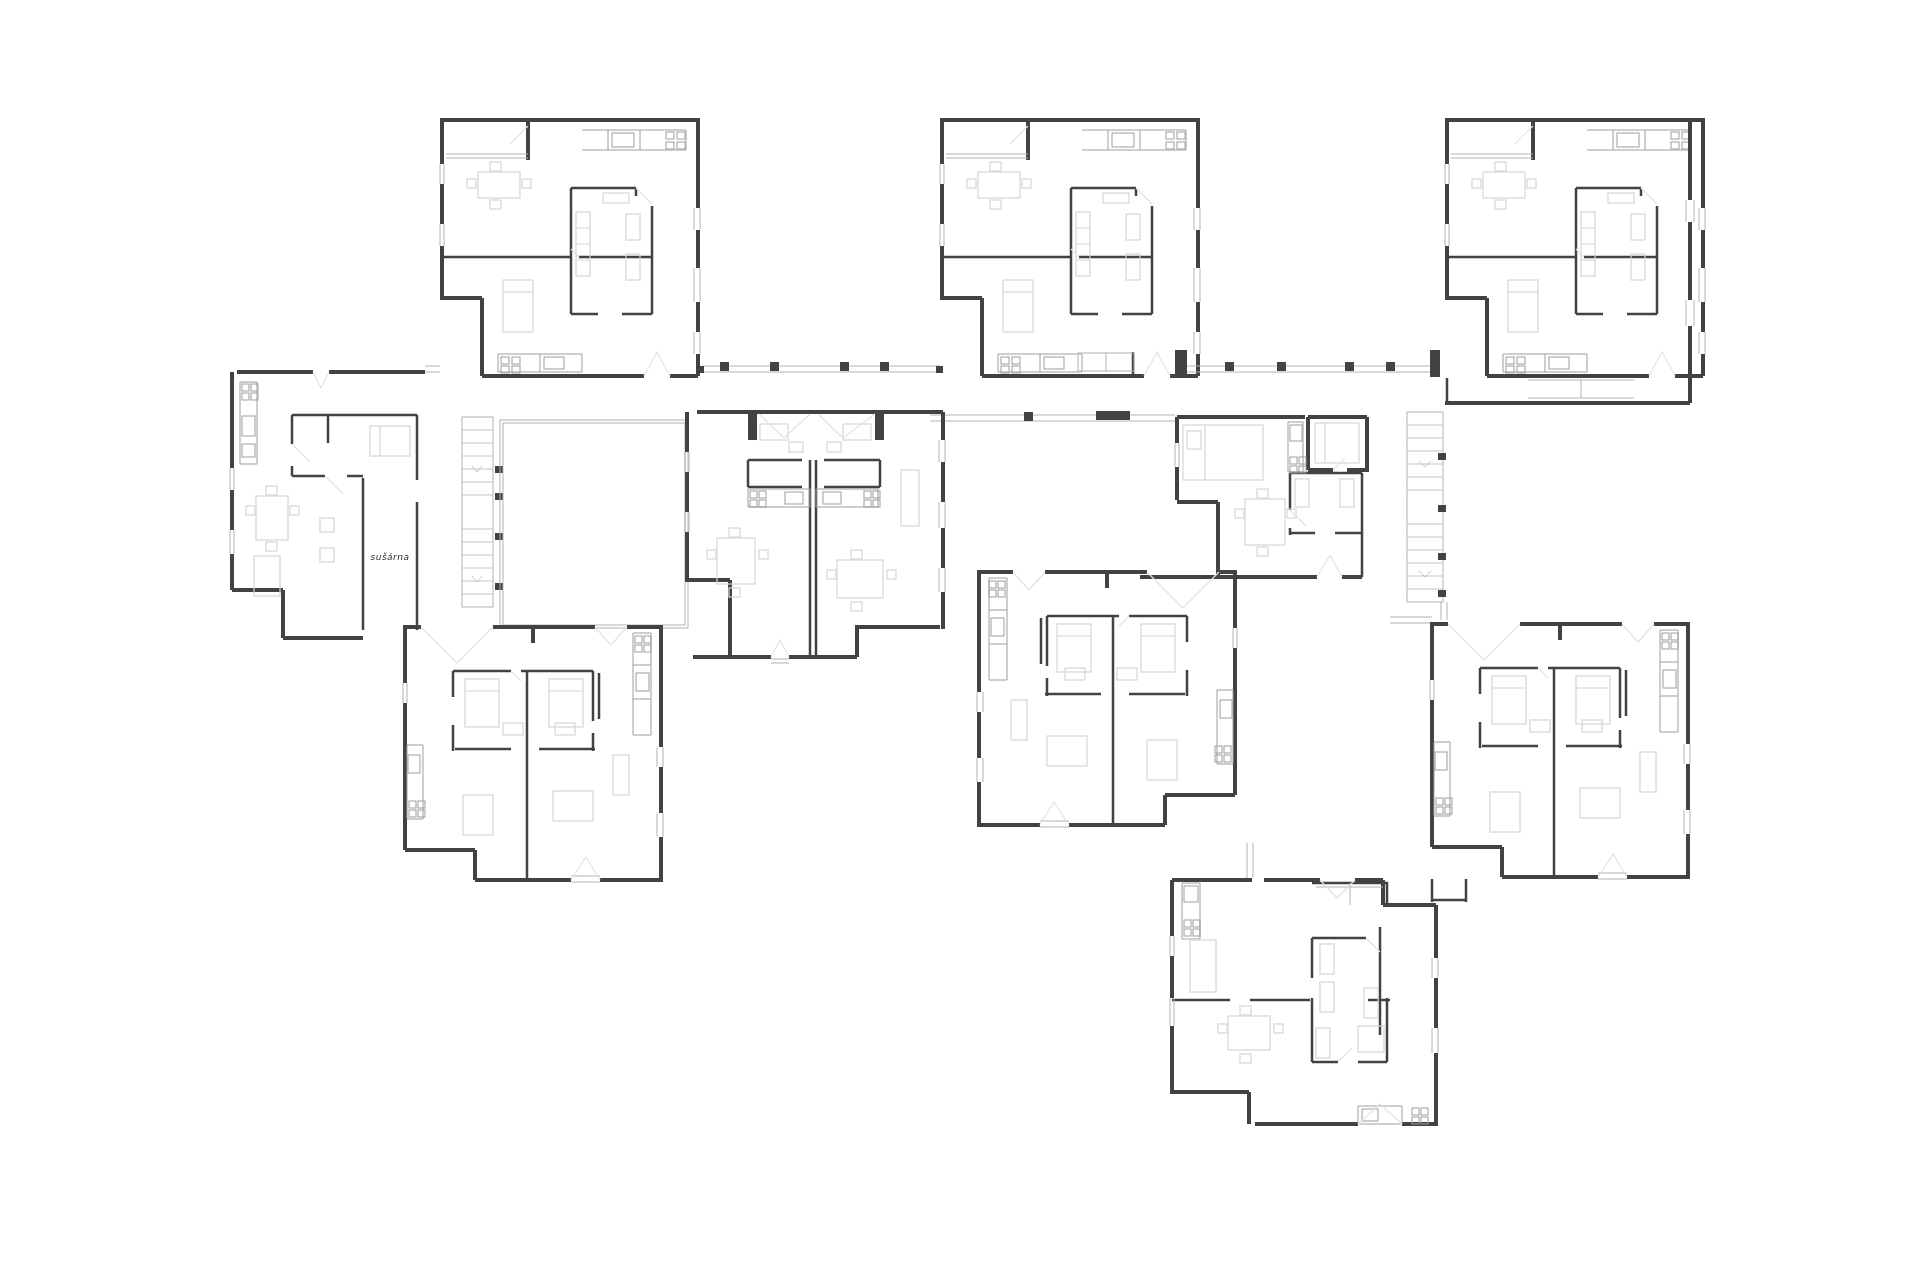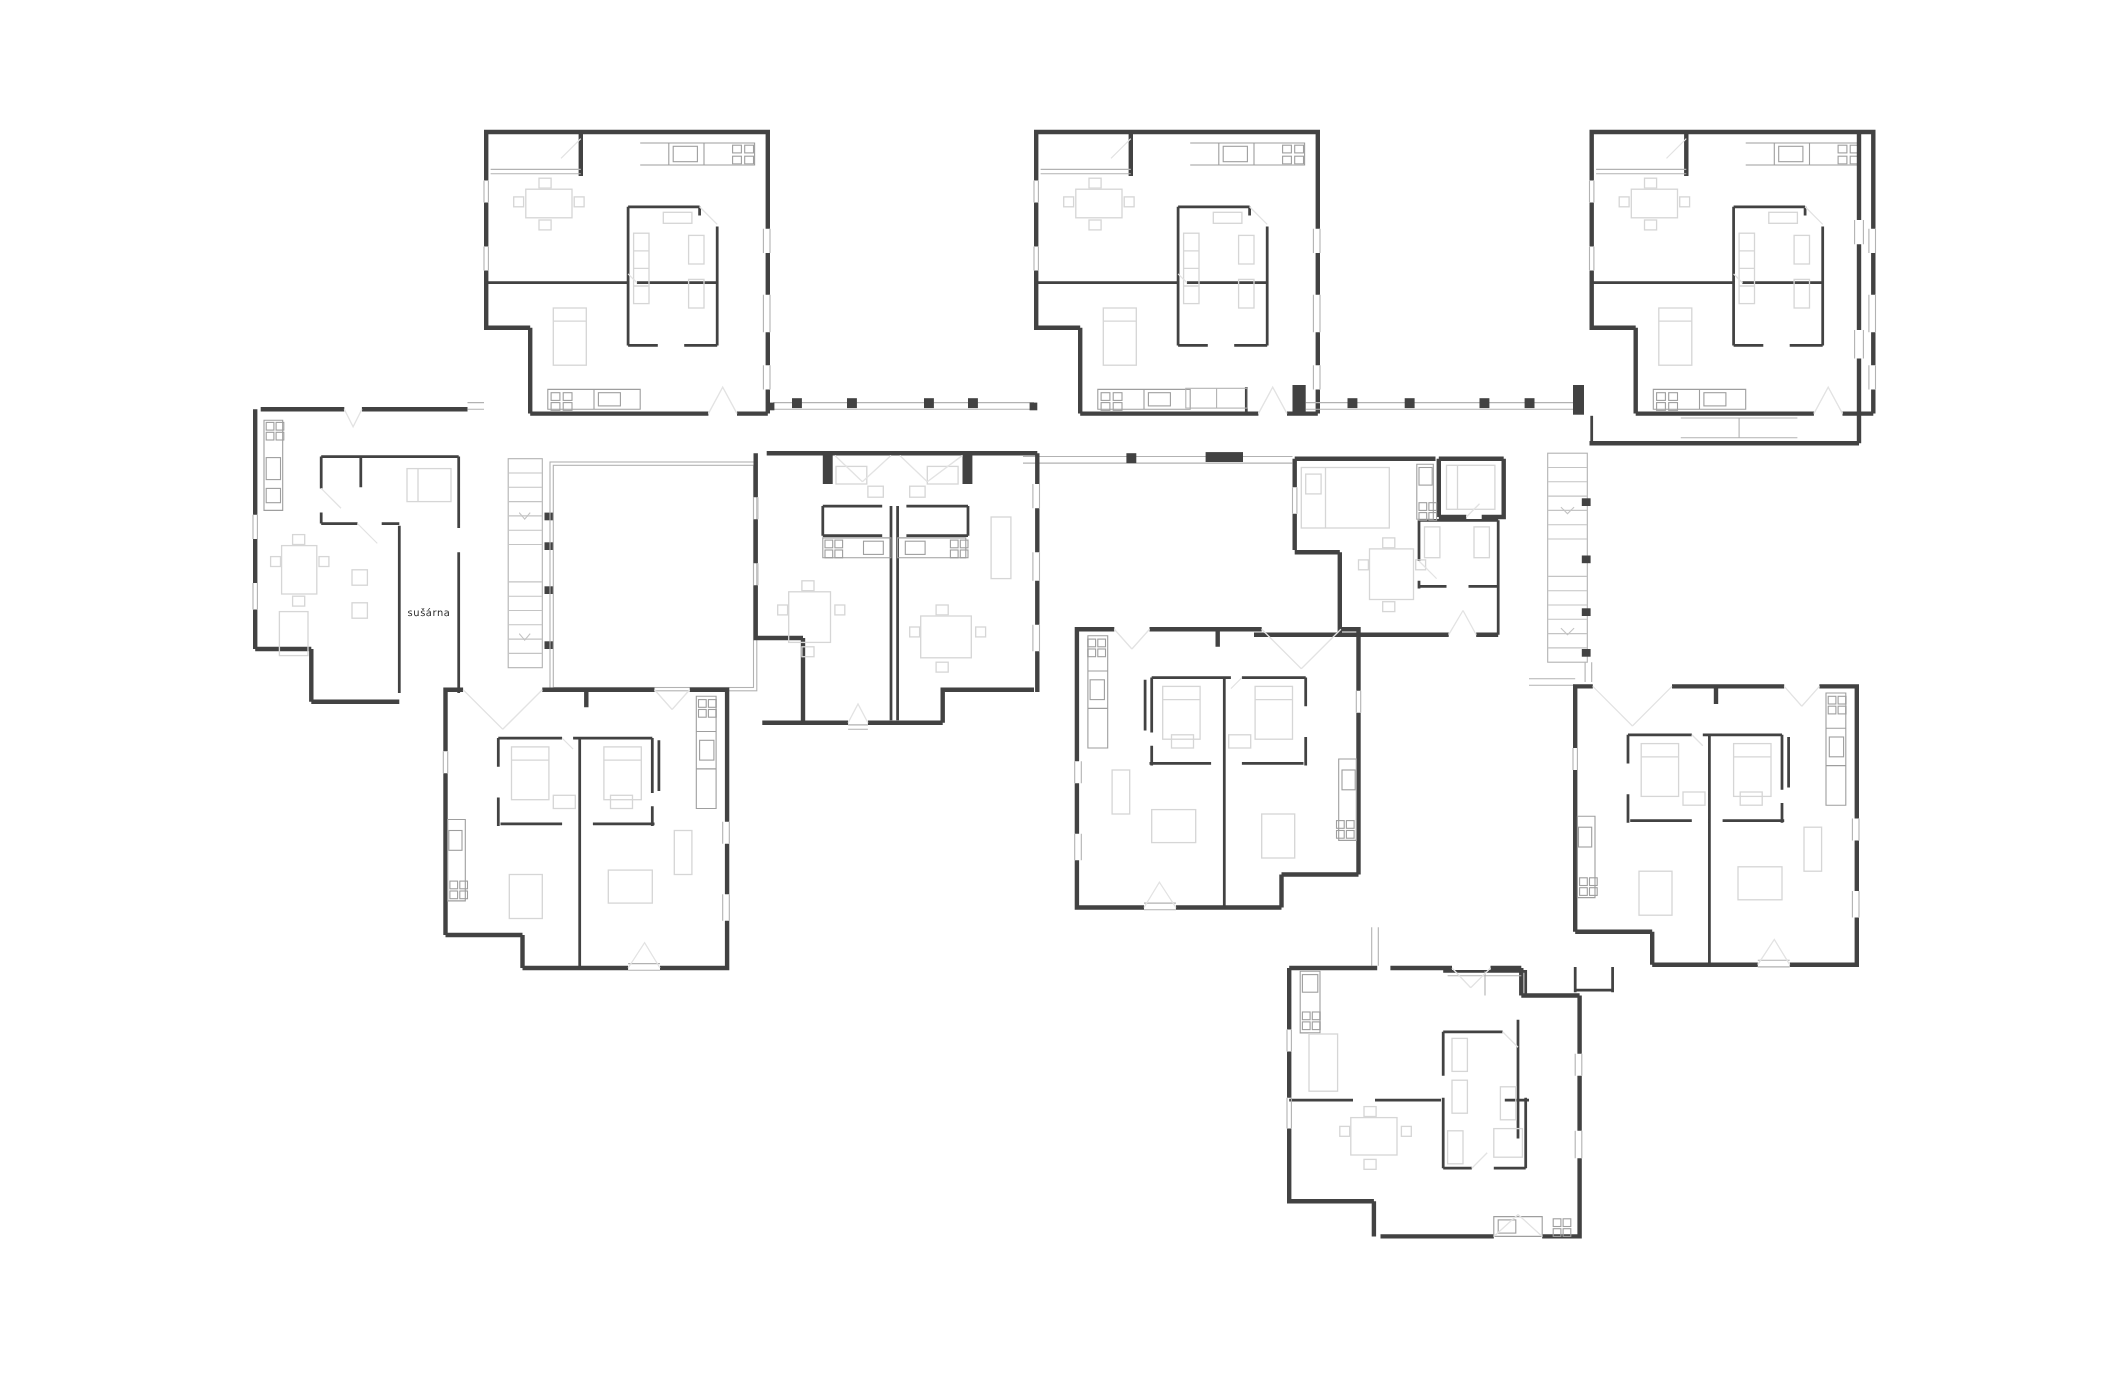--- a/index.html
+++ b/index.html
@@ -1,20 +1,20 @@
 <!DOCTYPE html>
 <html style="--background: #ffffff; --wall: #424242; --window: #b2b2b2; --furniture: #d6d6d6; --fixture: #9e9e9e; --door_swing: #e3e3e3; --stair: #c4c4c4; --text: #2b2b2b;"><head>
 <meta charset="utf-8">
 <style>
   :root{
     --background:#ffffff; --wall:#424242; --window:#b2b2b2; --furniture:#d6d6d6;
     --fixture:#9e9e9e; --door_swing:#e3e3e3; --stair:#c4c4c4; --text:#2b2b2b;
   }
   html,body{margin:0;padding:0;background:var(--background);}
-  .sheet{width:1920px;height:1271px;position:relative;background:var(--background);overflow:hidden;}
+  .sheet{width:1920px;height:1271px;position:relative;background:var(--background);overflow:hidden;font-style:italic;}
   svg{display:block;}
   .wall{stroke:var(--wall);stroke-width:4;fill:none;stroke-linecap:butt;}
   .wall3{stroke-width:2.5;}
   .win{stroke:var(--window);stroke-width:1;fill:none;}
   .fixt{stroke:var(--fixture);stroke-width:1;fill:none;}
   .furn{stroke:var(--furniture);stroke-width:1.2;fill:none;}
   .swing{stroke:var(--door_swing);stroke-width:1.2;fill:none;}
   .stair{stroke:var(--stair);stroke-width:1;fill:none;}
   .pier{fill:var(--wall);stroke:none;}
   .lbl{font-family:"DejaVu Sans",sans-serif;font-size:9px;fill:var(--text);letter-spacing:.5px;}

